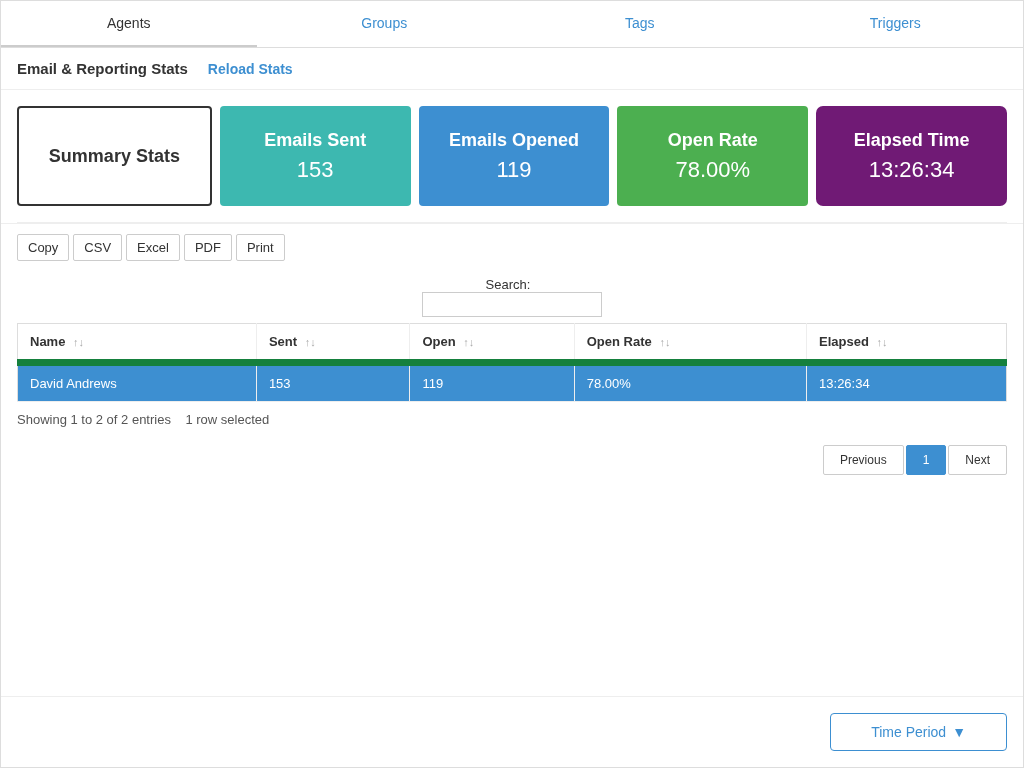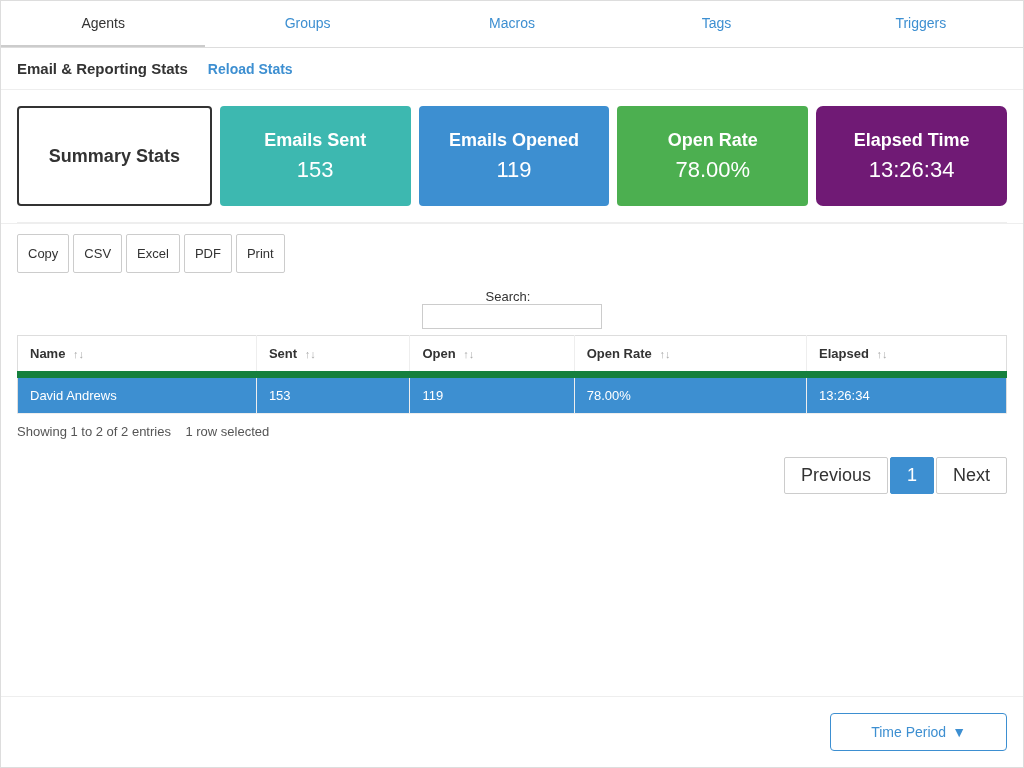--- a/index.html
+++ b/index.html
@@ -24,21 +24,21 @@
     .stat-card.summary { background: #fff; border: 2px solid #333; }
     .stat-card.emails-sent { background: #3db8b0; color: #fff; }
     .stat-card.emails-opened { background: #3d8fd1; color: #fff; }
     .stat-card.open-rate { background: #4caf50; color: #fff; }
     .stat-card.elapsed { background: #701a75; color: #fff; border-radius: 7px; }
     .stat-label { font-size: 18px; font-weight: bold; text-align: center; }
     .stat-value { font-size: 22px; font-weight: normal; margin-top: 6px; text-align: center; }
 
     
     .toolbar { display: flex; align-items: center; padding: 10px 16px; background: #fff; border-top: 1px solid #eee; }
-    .toolbar-btn { background: #fff; border: 1px solid #ccc; padding: 11px 10px; margin-right: 4px; cursor: pointer; font-size: 13px; color: #333; border-radius: 2px; }
+    .toolbar-btn { background: #fff; border: 1px solid #ccc; padding: 5px 10px; margin-right: 4px; cursor: pointer; font-size: 13px; color: #333; border-radius: 2px; }
 
     
     .search-row { display: flex; justify-content: flex-end; align-items: center; padding: 6px 16px; background: #fff; flex-direction: column; }
     .search-label { font-size: 13px; margin-right: 8px; }
     .search-input { border: 1px solid #ccc; padding: 4px 8px; font-size: 13px; width: 180px; outline: none; }
 
     
     .table-container { padding: 0 16px; background: #fff; }
     table { width: 100%; border-collapse: collapse; border: 1px solid #ddd; }
     thead tr { background: #fff; }
@@ -49,38 +49,37 @@
     tbody tr.selected { background: #3d8fd1; color: #fff; }
     tbody tr.totals { background: #fff; color: #333; }
     td { padding: 10px 12px; font-size: 13px; border-right: 1px solid #eee; }
     td:last-child { border-right: none; }
 
     
     .footer-info { padding: 10px 16px; font-size: 13px; color: #555; background: #fff; }
 
     
     .pagination-row { display: flex; justify-content: flex-end; align-items: center; padding: 8px 16px; background: #fff; }
-    .page-btn { border: 1px solid #ccc; background: #fff; padding: 7px 16px; cursor: pointer; font-size: 18px; color: #333; border-radius: 2px; margin-left: 2px; }
+    .page-btn { border: 1px solid #ccc; background: #fff; padding: 7px 16px; cursor: pointer; font-size: 12px; color: #333; border-radius: 2px; margin-left: 2px; }
     .page-btn.active { background: #3d8fd1; color: #fff; border-color: #3d8fd1; }
 
     
     .action-row { display: flex; justify-content: flex-end; gap: 16px; padding: 16px; background: #fff; border-top: 1px solid #eee; margin-top: auto; }
     .action-btn { border: 1px solid #3d8fd1; background: #fff; color: #3d8fd1; padding: 10px 40px; font-size: 14px; cursor: pointer; border-radius: 4px; display: flex; align-items: center; gap: 6px; }
 
     .divider { height: 1px; background: #eee; margin: 0 16px; }
   </style>
 </head>
 <body>
 
 <div class="app-container">
 
   <div class="top-nav">
     <div class="nav-tab active">Agents</div>
     <div class="nav-tab link">Groups</div>
-    <div class="nav-tab link">Macros</div>
     <div class="nav-tab link">Tags</div>
     <div class="nav-tab link">Triggers</div>
   </div>
 
   <div class="header-row">
     <span class="header-title">Email &amp; Reporting Stats</span>
     <span class="reload-link">Reload Stats</span>
   </div>
 
   <div class="stats-row">

